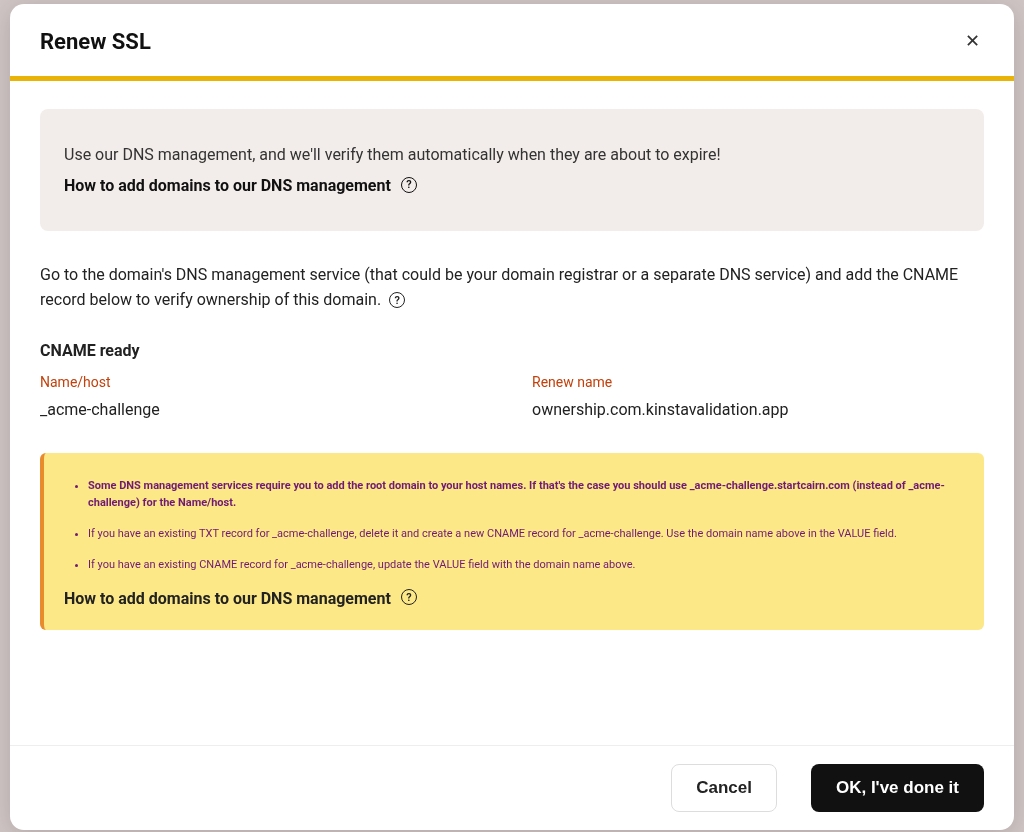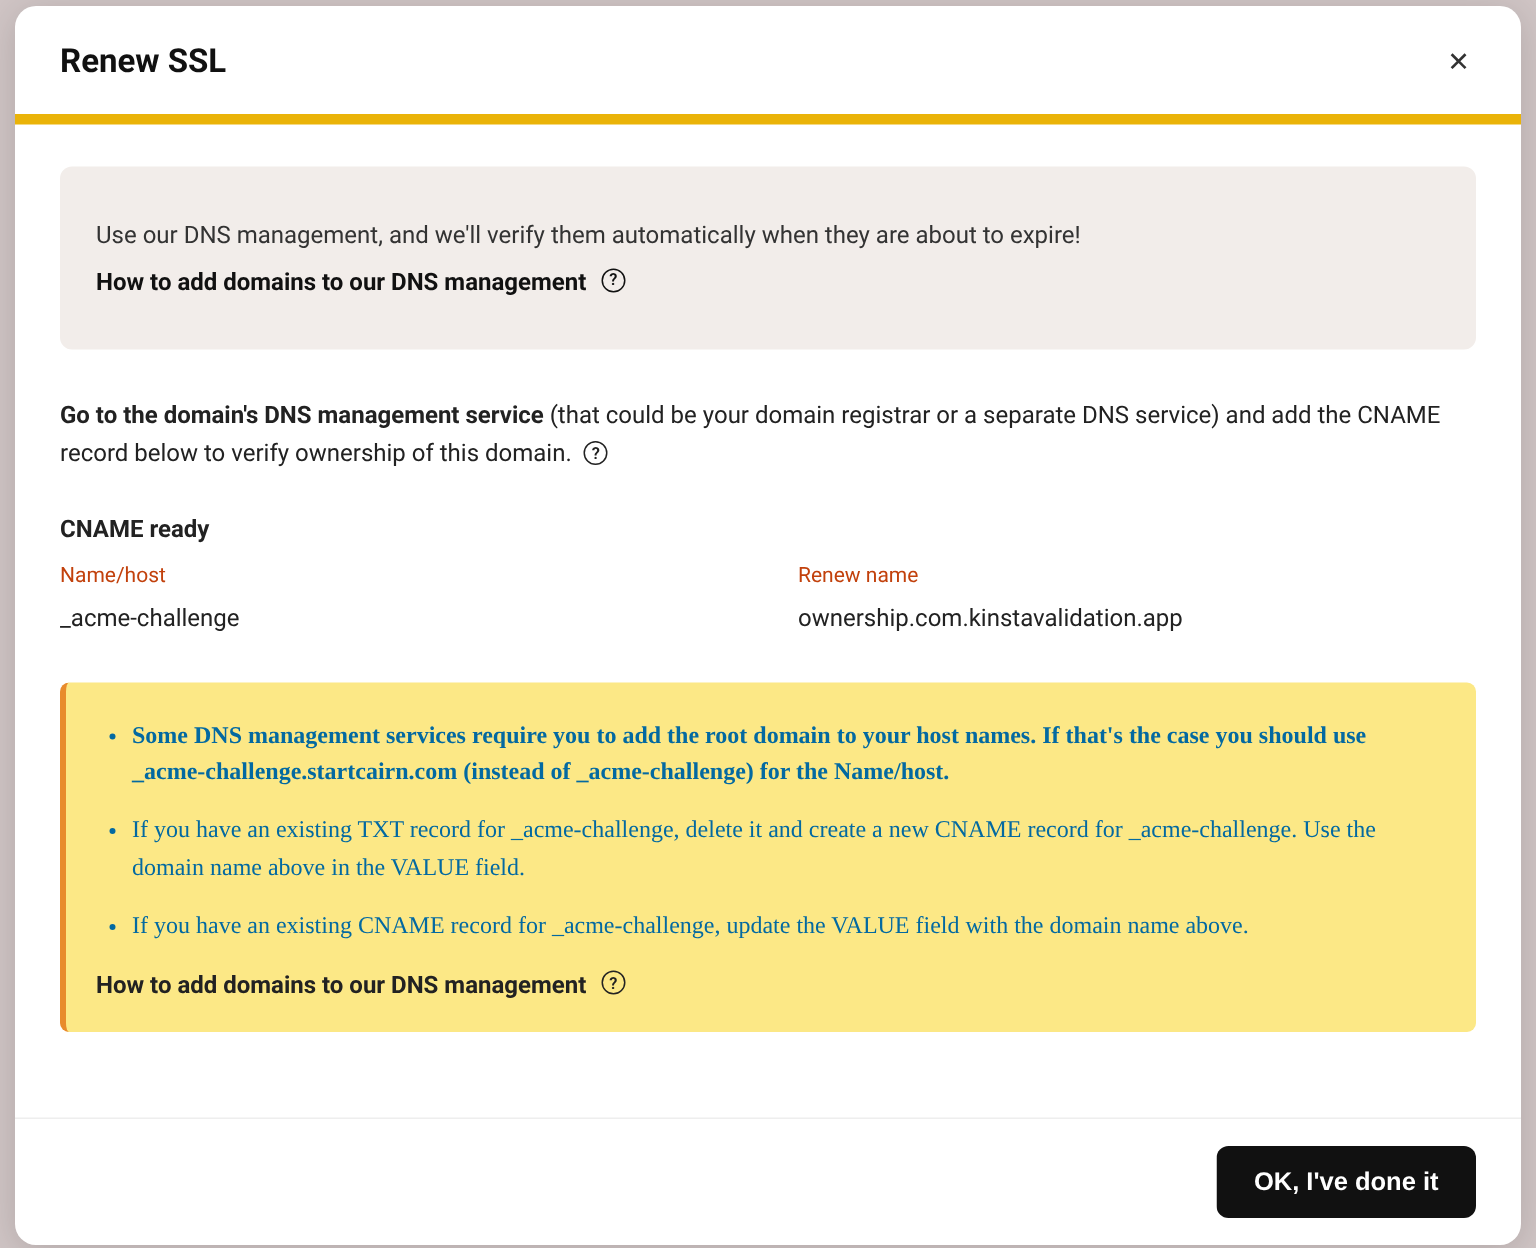--- a/index.html
+++ b/index.html
@@ -20,21 +20,21 @@
       box-shadow: 0 4px 24px rgba(0,0,0,0.15);
       display: flex;
       flex-direction: column;
       overflow: hidden;
     }
     .modal-header {
       display: flex;
       align-items: center;
       justify-content: space-between;
       padding: 24px 30px 22px 30px;
-      border-bottom: 7px solid #eab308;
+      border-bottom: 5px solid #eab308;
     }
     .modal-title {
       font-size: 22px;
       font-weight: 700;
       color: #111;
     }
     .close-btn {
       background: none;
       border: none;
       font-size: 18px;
@@ -80,21 +80,21 @@
       font-weight: 600;
       margin-left: 4px;
       position: relative;
       top: -1px;
     }
     .instructions {
       font-size: 16px;
       line-height: 1.55;
       margin-bottom: 28px;
     }
-    .instructions b { font-weight: 700; }
+    .instructions b { font-weight: 400; }
     .section-heading {
       font-size: 16px;
       font-weight: 700;
       margin-bottom: 14px;
     }
     .record-row {
       display: flex;
       gap: 40px;
       margin-bottom: 34px;
     }
@@ -114,25 +114,24 @@
       border-radius: 6px;
       padding: 24px 28px 22px 20px;
       margin-bottom: 28px;
     }
     .warning-list {
       list-style: disc;
       padding-left: 24px;
       margin-bottom: 16px;
     }
     .warning-list li {
-      font-size: 16px;
+      font-size: 11px;
       line-height: 1.55;
       margin-bottom: 14px;
-      color: #0369a1;
-      font-family: Liberation Serif, serif;
+      color: #701a75;
     }
     .warning-list li:last-child { margin-bottom: 0; }
     .warning-list li.lead { font-weight: 700; }
     .warning-link {
       font-size: 16px;
       font-weight: 700;
       color: #222;
       display: inline-flex;
       align-items: center;
       gap: 6px;
@@ -217,16 +216,17 @@
       <div class="warning-link">
         <span>How to add domains to our DNS management</span>
         <span class="help-icon">?</span>
       </div>
     </div>
 
 
   </div>
 
   <div class="modal-footer">
+    <button class="btn btn-cancel">Cancel</button>
     <button class="btn btn-primary">OK, I've done it</button>
   </div>
 
 </div>
 
 </body></html>

